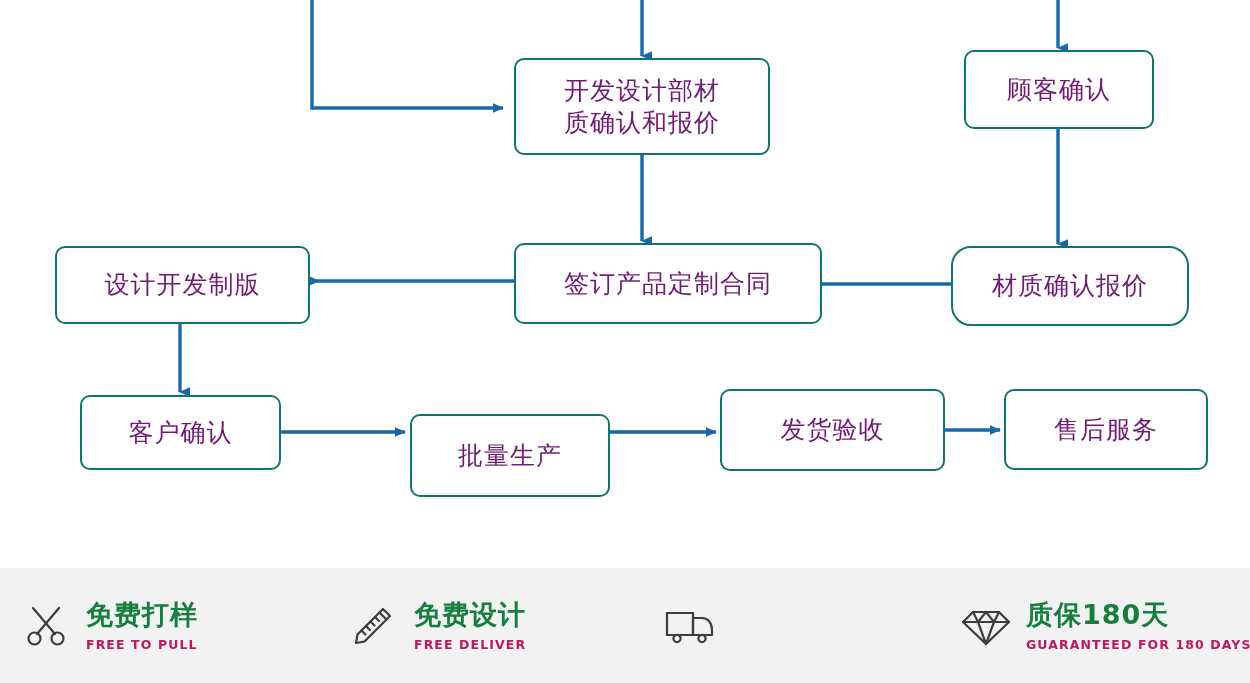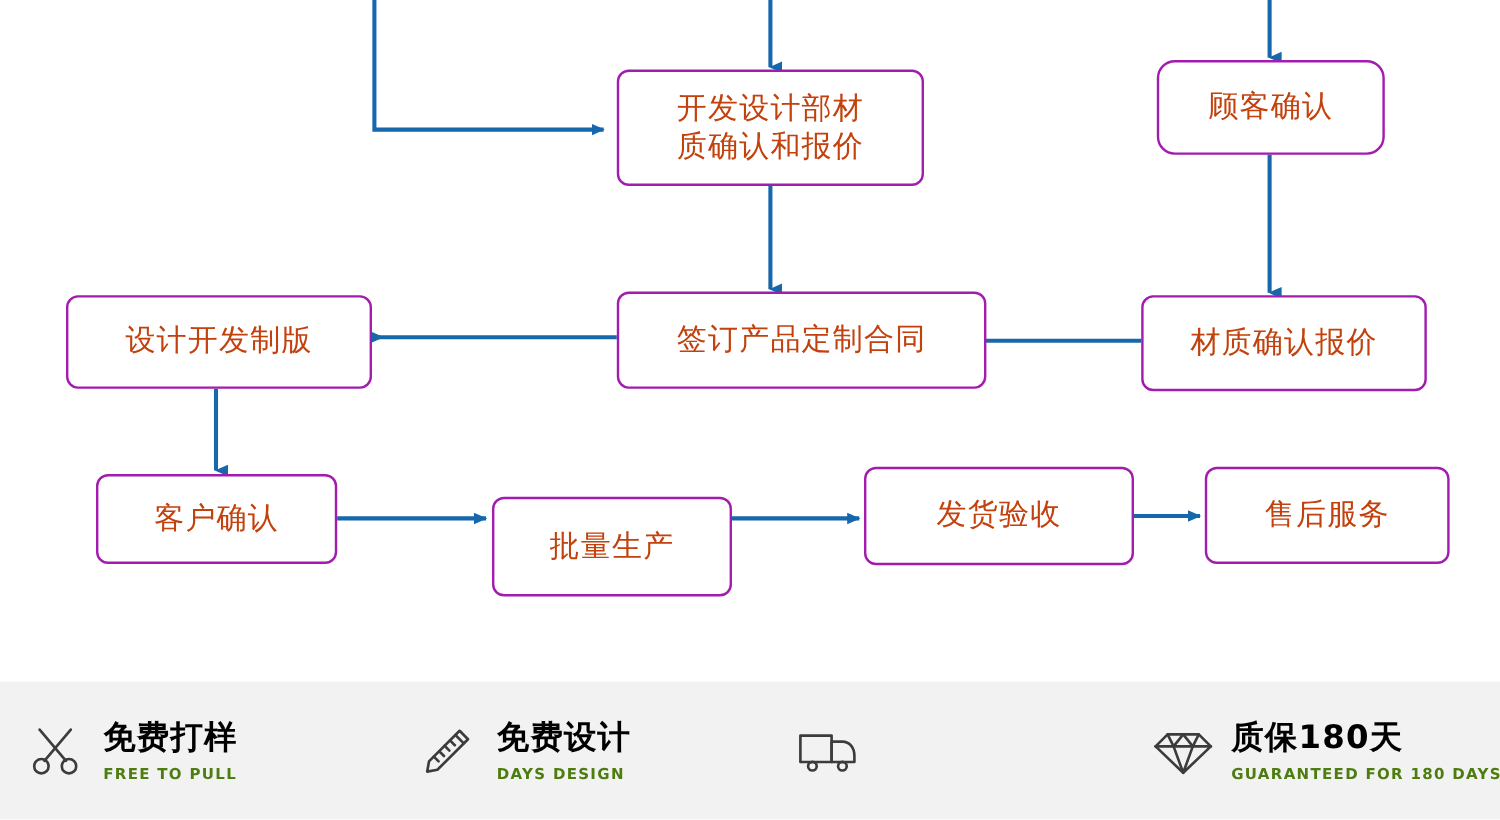--- a/index.html
+++ b/index.html
@@ -12,34 +12,33 @@
   }
   #stage{position:absolute;left:0;top:0;width:1250px;height:683px;}
 
   
   #flow{position:absolute;left:0;top:0;width:1250px;height:568px;background:#ffffff;}
   #wires{position:absolute;left:0;top:0;width:1250px;height:568px;}
 
   .node{
     position:absolute;
     box-sizing:border-box;
-    border:2px solid #a21caf;
+    border:2px solid #0f766e;
     border-radius:10px;
     background:#ffffff;
-    color:#c2410c;
+    color:#701a75;
     display:flex;
     align-items:center;
     justify-content:center;
     text-align:center;
     font-size:25px;
     line-height:1.18;
     letter-spacing:1px;
     white-space:pre-line;
     z-index:3;
-    font-family:Liberation Serif, serif;
   }
   .node.two-line{font-size:25px;line-height:1.28;}
 
   
   #features{
     position:absolute;left:0;top:568px;width:1250px;height:115px;
     background:#f2f2f2;
     display:flex;
     align-items:center;
   }
@@ -49,29 +48,29 @@
   }
   .f-icon{
     width:52px;height:52px;
     display:flex;align-items:center;justify-content:center;
     flex:0 0 auto;
     margin-right:14px;
   }
   .f-icon svg{display:block;}
   .f-text{display:flex;flex-direction:column;justify-content:center;}
   .f-title{
-    color:#000000;
+    color:#15803d;
     font-size:27px;
     font-weight:bold;
     letter-spacing:1px;
     line-height:1.15;
     white-space:nowrap;
   }
   .f-sub{
-    color:#4d7c0f;
+    color:#be185d;
     font-size:12.5px;
     font-weight:bold;
     letter-spacing:1.1px;
     margin-top:7px;
     white-space:nowrap;
   }
 </style>
 </head>
 <body>
 
@@ -114,27 +113,27 @@
 
         <path d="M610,432 L716,432" marker-end="url(#ah-right)"></path>
 
         <path d="M919,430 L1000,430" marker-end="url(#ah-right)"></path>
       </g>
     </svg>
 
     <div class="node two-line" style="left:514px;top:58px;width:256px;height:97px;">开发设计部材
 质确认和报价</div>
 
-    <div class="node" style="left:964px;top:50px;width:190px;height:79px;border-radius:15px;">顾客确认</div>
+    <div class="node" style="left:964px;top:50px;width:190px;height:79px;">顾客确认</div>
 
     <div class="node" style="left:55px;top:246px;width:255px;height:78px;">设计开发制版</div>
 
     <div class="node" style="left:514px;top:243px;width:308px;height:81px;">签订产品定制合同</div>
 
-    <div class="node" style="left:951px;top:246px;width:238px;height:80px;">材质确认报价</div>
+    <div class="node" style="left:951px;top:246px;width:238px;height:80px;border-radius:20px;">材质确认报价</div>
 
     <div class="node" style="left:80px;top:395px;width:201px;height:75px;">客户确认</div>
 
     <div class="node" style="left:410px;top:414px;width:200px;height:83px;">批量生产</div>
 
     <div class="node" style="left:720px;top:389px;width:225px;height:82px;">发货验收</div>
 
     <div class="node" style="left:1004px;top:389px;width:204px;height:81px;">售后服务</div>
   </div>
 
@@ -161,21 +160,21 @@
           <path d="M8.5,34.5 L34,9 L41,16 L15.5,41.5 L7,43 Z"></path>
           <line x1="30.5" y1="12.5" x2="37.5" y2="19.5"></line>
           <line x1="26" y1="17" x2="30" y2="21"></line>
           <line x1="21.5" y1="21.5" x2="25.5" y2="25.5"></line>
           <line x1="17" y1="26" x2="21" y2="30"></line>
           <line x1="12.5" y1="30.5" x2="16.5" y2="34.5"></line>
         </svg>
       </span>
       <span class="f-text">
         <span class="f-title">免费设计</span>
-        <span class="f-sub">DAYS DESIGN</span>
+        <span class="f-sub">FREE DELIVER</span>
       </span>
     </div>
 
     <div class="feature" style="width:300px;padding-left:24px;">
       <span class="f-icon">
         <svg width="52" height="44" viewBox="0 0 52 44" fill="none" stroke="#3c3c3c" stroke-width="2.2" stroke-linejoin="round" stroke-linecap="round">
           <rect x="3" y="9" width="26" height="22"></rect>
           <path d="M29,14 L38,14 C44,14 48,19 48,26 L48,31 L29,31 Z"></path>
           <circle cx="13" cy="34.5" r="3.6"></circle>
           <circle cx="38" cy="34.5" r="3.6"></circle>

